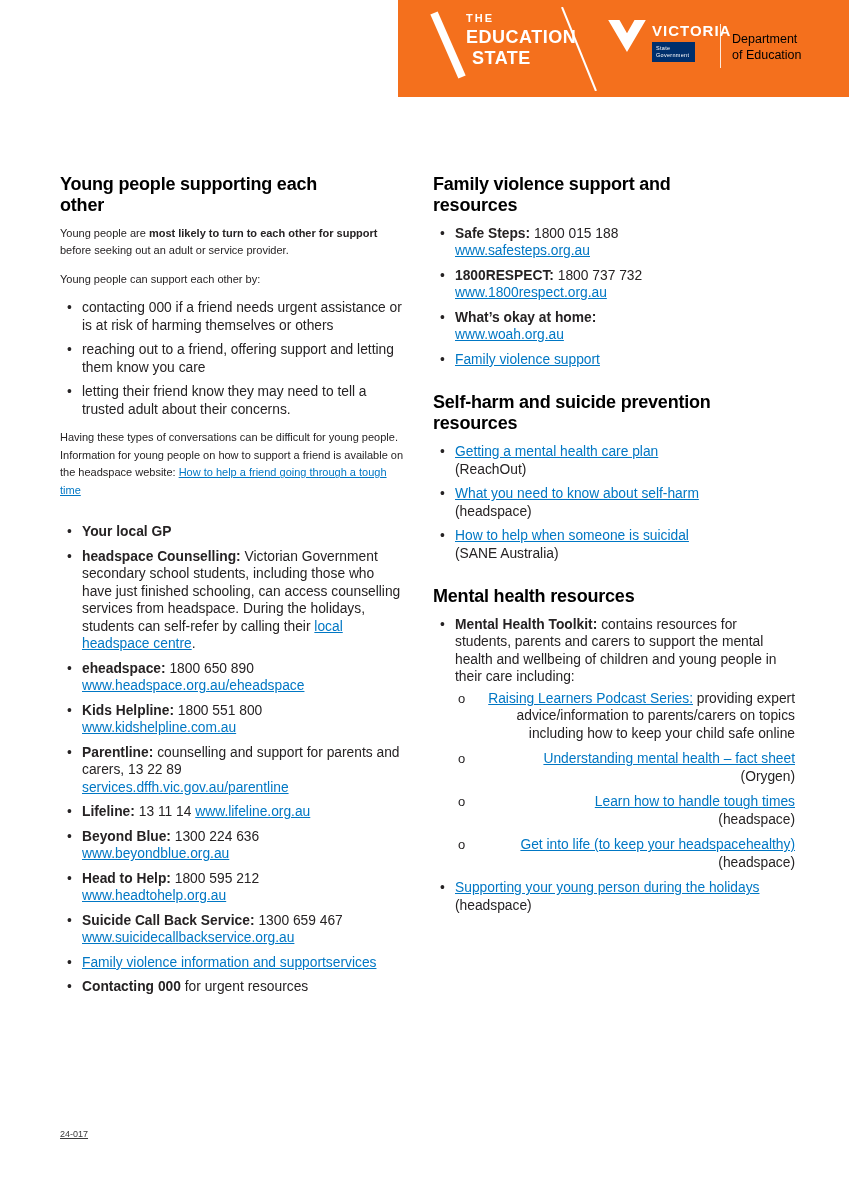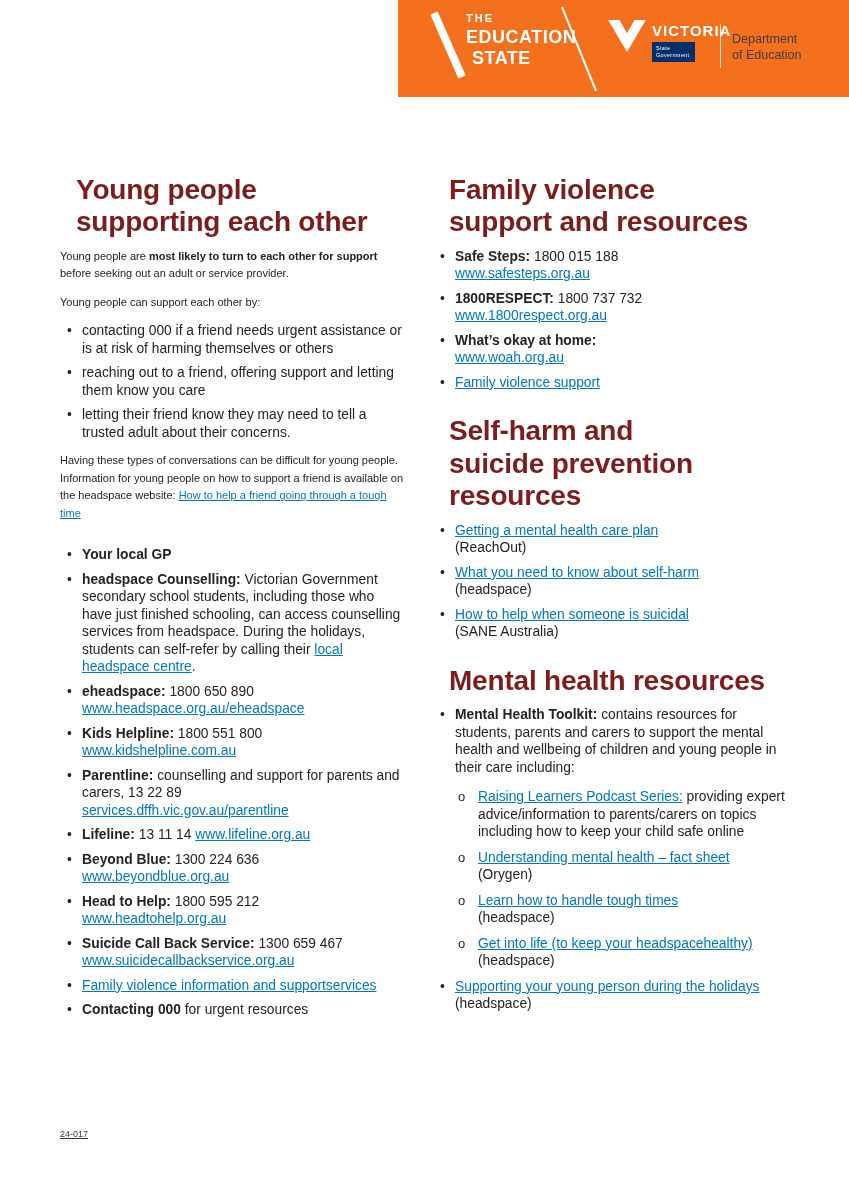--- a/index.html
+++ b/index.html
@@ -32,50 +32,50 @@
   .vic-v { position: absolute; left: 0; top: 4px; }
   .vic-name { position: absolute; left: 44px; top: 6px; font-size: 15px; font-weight: 700; letter-spacing: 1px; }
   .vic-sub {
     position: absolute; left: 44px; top: 26px;
     background: #002F6C; color: #fff;
     font-size: 5.5px; line-height: 7px; letter-spacing: 0.3px;
     padding: 3px 6px 3px 4px;
   }
   .vic-sub span { display: block; }
   .hdr-divider { position: absolute; left: 322px; top: 24px; width: 1px; height: 44px; background: rgba(255,255,255,0.85); }
-  .dept { position: absolute; left: 334px; top: 31px; color: #404040; font-size: 12.5px; line-height: 16px; }
+  .dept { position: absolute; left: 334px; top: 31px; color: #000000; font-size: 12.5px; line-height: 16px; }
   .dept span { display: block; }
 
   
   .col { position: absolute; top: 174px; }
   .col-left  { left: 60px;  width: 347px; }
   .col-right { left: 433px; width: 362px; }
 
   section { margin-bottom: 24px; }
   h2 {
-    margin: 0 0 9px 16px;
-    font-size: 28px;
+    margin: 0 0 9px 0;
+    font-size: 18px;
     line-height: 1.16;
     font-weight: 700;
-    color: #7f1d1d;
+    color: #000000;
     letter-spacing: -0.2px;
   }
   .hw1 { max-width: 295px; }
   .hw2 { max-width: 305px; }
   .hw3 { max-width: 285px; }
 
   p { margin: 0 0 11px 0; font-size: 11px; line-height: 17.5px; }
   .b { font-weight: 700; }
 
   ul.bullets { list-style: none; margin: 0 0 11px 0; padding: 0; font-size: 13.8px; line-height: 17.5px; }
   ul.bullets > li { position: relative; padding-left: 22px; margin-bottom: 7px; }
   ul.bullets > li:last-child { margin-bottom: 0; }
   ul.bullets > li::before { content: "\2022"; position: absolute; left: 7px; top: 0; }
 
-  ul.sub { list-style: none; margin: 12px 0 0 0; padding: 0; }
+  ul.sub { list-style: none; margin: 4px 0 0 0; padding: 0; text-align: right; }
   ul.sub > li { position: relative; padding-left: 23px; margin-bottom: 8px; }
   ul.sub > li::before { content: "o"; position: absolute; left: 3px; top: 0; font-size: 13px; }
 
   .lnk { color: #0077C4; text-decoration: underline; cursor: pointer; }
   .blk { display: block; }
 
   .footer-code { position: absolute; left: 60px; top: 1129px; font-size: 9px; color: #3a3a3a; text-decoration: underline; }
 </style>
 </head>
 <body>

